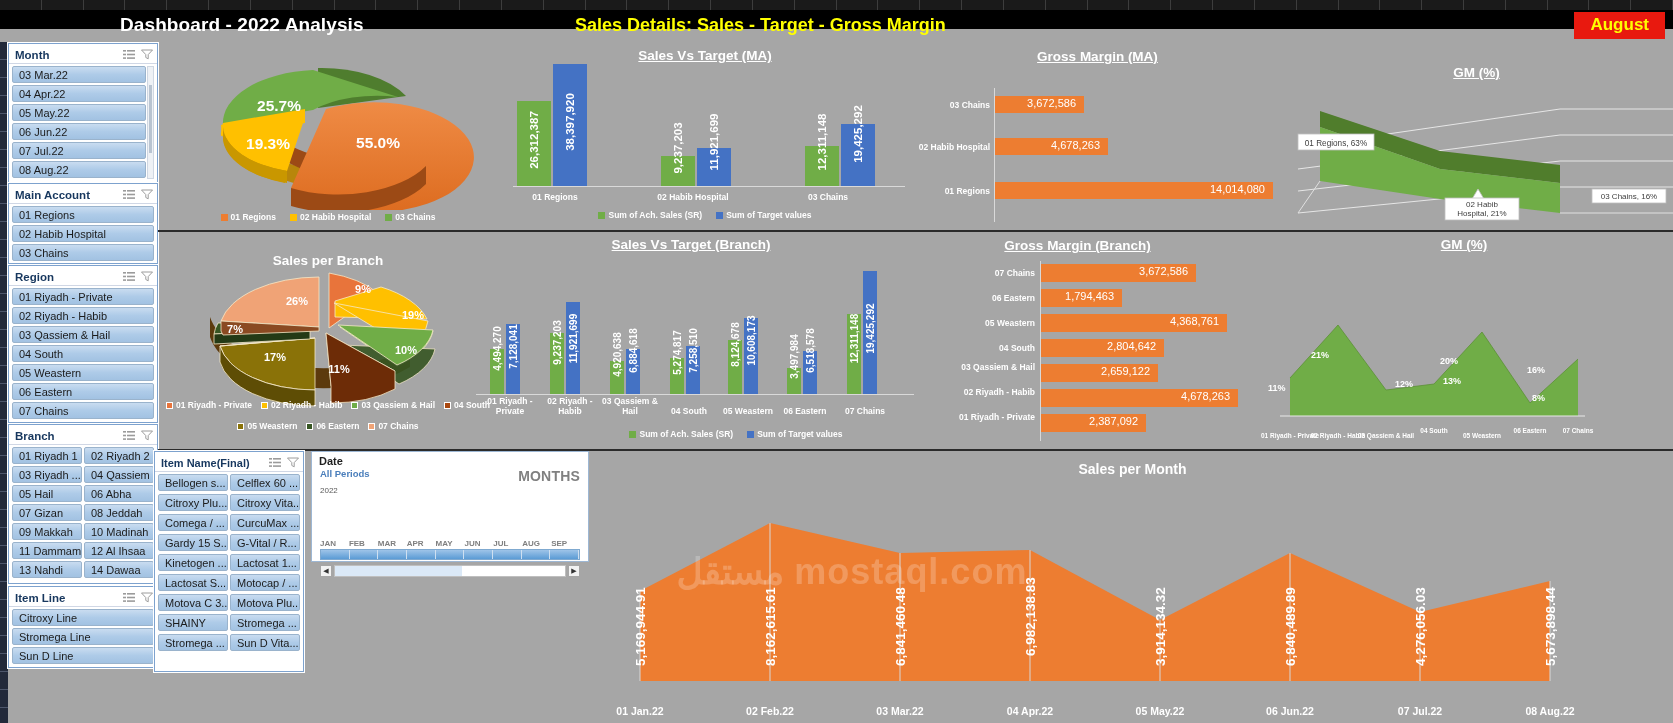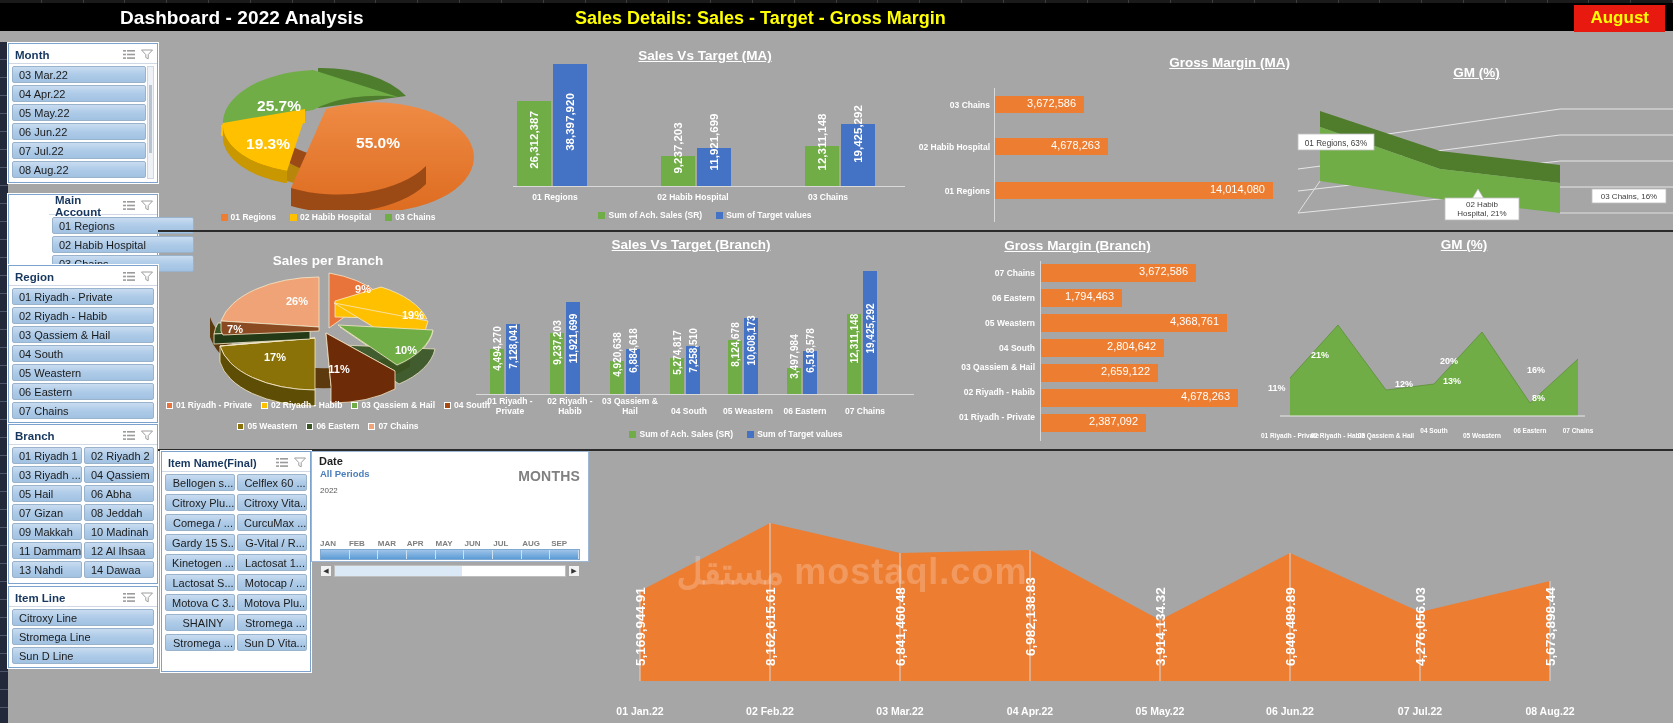--- a/index.html
+++ b/index.html
@@ -14,21 +14,21 @@
   
   .xl-colbar {
     position:absolute; top:0; left:0; width:1673px; height:10px;
     background:#1a1a1a;
     display:flex;
   }
   .xl-colbar .cell { flex:1; border-right:1px solid #3d3d3d; height:10px; }
 
   
   .titlebar {
-    position:absolute; top:3px; left:0; width:1673px; height:28px;
+    position:absolute; top:10px; left:0; width:1673px; height:19px;
     background:#000;
   }
   .title-main {
     position:absolute; left:120px; top:4px;
     color:#ffffff; font-size:19px; font-weight:bold;
     letter-spacing:.1px;
   }
   .title-sub {
     position:absolute; left:575px; top:5px;
     color:#ffff00; font-size:18px; font-weight:bold;
@@ -265,21 +265,21 @@
     <div class="slicer-item full">05 May.22</div>
     <div class="slicer-item full">06 Jun.22</div>
     <div class="slicer-item full">07 Jul.22</div>
     <div class="slicer-item full">08 Aug.22</div>
   </div>
   <div class="slicer-scroll">
       <i></i>
     </div>
 </div>
 
-<div class="slicer" style="left:8px; top:194px; width:150px; height:81px;padding-left:40px;">
+<div class="slicer" style="left:8px; top:183px; width:150px; height:81px;">
   <div class="slicer-head">
     <span class="slicer-title">Main Account</span>
     <span class="slicer-icons">
       <span>
           <svg width="12" height="11" viewBox="0 0 12 11">
             <g fill="#5a5a5a">
               <rect x="0" y="1" width="3" height="1.6"></rect>
               <rect x="4" y="1" width="8" height="1.6"></rect>
               <rect x="0" y="4.7" width="3" height="1.6"></rect>
               <rect x="4" y="4.7" width="8" height="1.6"></rect>
@@ -496,21 +496,21 @@
         <b>Sum of Ach. Sales (SR)</b>
       </span>
     <span class="k">
         <i style="background:#4472c4;"></i>
         <b>Sum of Target values</b>
       </span>
   </div>
 </div>
 
 <div class="panel" style="left:905px; top:45px; width:385px; height:183px;">
-  <div class="chart-title" style="margin-top:10px;text-align:right;">Gross Margin (MA)</div>
+  <div class="chart-title" style="margin-top:4px;">Gross Margin (MA)</div>
   <div class="vaxis" style="left:89px; top:43px; height:134px;"></div>
 
   <div class="hbar-lbl" style="left:0; top:55px; width:85px;">03 Chains</div>
   <div class="hbar" style="left:90px; top:51px; width:89px;">
     <span class="v">3,672,586</span>
   </div>
 
   <div class="hbar-lbl" style="left:0; top:97px; width:85px;">02 Habib Hospital</div>
   <div class="hbar" style="left:90px; top:93px; width:113px;">
     <span class="v">4,678,263</span>
@@ -772,21 +772,21 @@
 
   <div class="area-xlbl" style="left:-1px; bottom:9px; width:72px;">01 Riyadh - Private</div>
   <div class="area-xlbl" style="left:47px; bottom:9px; width:72px;">02 Riyadh - Habib</div>
   <div class="area-xlbl" style="left:95px; bottom:9px; width:72px;">03 Qassiem &amp; Hail</div>
   <div class="area-xlbl" style="left:143px; bottom:14px; width:72px;">04 South</div>
   <div class="area-xlbl" style="left:191px; bottom:9px; width:72px;">05 Weastern</div>
   <div class="area-xlbl" style="left:239px; bottom:14px; width:72px;">06 Eastern</div>
   <div class="area-xlbl" style="left:287px; bottom:14px; width:72px;">07 Chains</div>
 </div>
 
-<div class="slicer" style="left:161px; top:451px; width:150px; height:221px;text-align:center;">
+<div class="slicer" style="left:154px; top:451px; width:150px; height:221px;">
   <div class="slicer-head">
     <span class="slicer-title" style="font-size:11px;">Item Name(Final)</span>
     <span class="slicer-icons">
       <span>
           <svg width="12" height="11" viewBox="0 0 12 11">
             <g fill="#5a5a5a">
               <rect x="0" y="1" width="3" height="1.6"></rect>
               <rect x="4" y="1" width="8" height="1.6"></rect>
               <rect x="0" y="4.7" width="3" height="1.6"></rect>
               <rect x="4" y="4.7" width="8" height="1.6"></rect>
@@ -856,20 +856,21 @@
   <div class="tl-scroll">
     <div class="tl-arrow">◀</div>
     <div class="tl-bar">
         <i></i>
       </div>
     <div class="tl-arrow">▶</div>
   </div>
 </div>
 
 <div class="panel" style="left:592px; top:451px; width:1081px; height:272px;">
+  <div class="chart-title plain" style="margin-top:10px; font-size:14px;">Sales  per Month</div>
   <svg width="1081" height="210" viewBox="0 0 1081 210" style="position:absolute; top:40px; left:0;">
     <path d="M48 100 L178 32 L308 62 L438 59 L568 129 L698 62 L828 121 L958 90 L958 190 L48 190 Z" fill="#ed7d31"></path>
     <g stroke="#d8d8d8" stroke-width="1" fill="none">
       <path d="M48 100 L48 190"></path>
         <path d="M178 32 L178 190"></path>
         <path d="M308 62 L308 190"></path>
       <path d="M438 59 L438 190"></path>
         <path d="M568 129 L568 190"></path>
         <path d="M698 62 L698 190"></path>
       <path d="M828 121 L828 190"></path>

